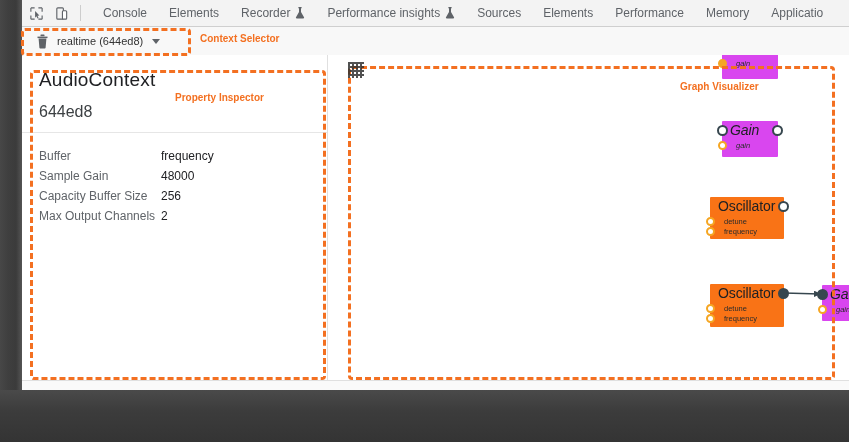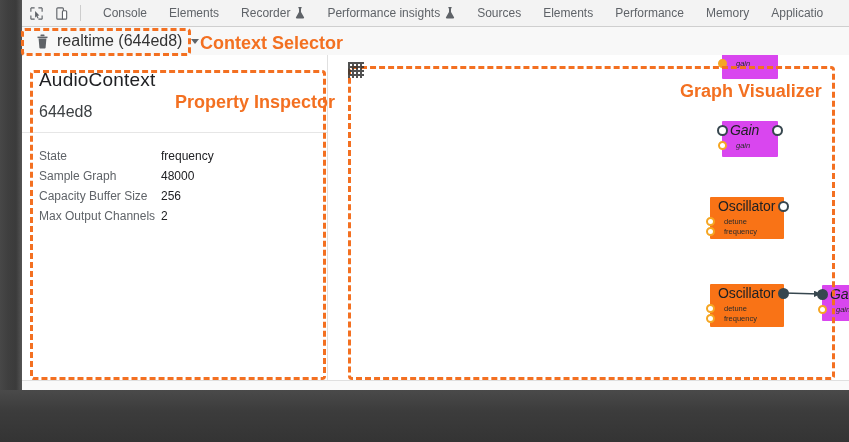--- a/index.html
+++ b/index.html
@@ -41,21 +41,21 @@
   
   #ctxbar{
     height:28px;background:#f8f8f8;border-bottom:1px solid #e0e0e0;
     display:flex;align-items:center;position:relative;
   }
   #ctxsel{
     display:flex;align-items:center;gap:8px;margin-left:8px;
     padding:2px 6px;cursor:pointer;
   }
   .trash{width:13px;height:15px;position:relative;display:inline-block;}
-  #ctxname{font-size:16px;color:#333;}
+  #ctxname{font-size:11px;color:#333;}
   .caret{
     width:0;height:0;border-left:4px solid transparent;border-right:4px solid transparent;
     border-top:5px solid #5f6368;margin-left:1px;
   }
   
   #main{position:absolute;left:0;top:55px;right:0;bottom:37px;display:flex;background:#fff;}
   #leftpane{width:305px;background:#fff;position:relative;}
   .vsplit{width:1px;background:#e0e0e0;}
   #rightpane{flex:1;background:#fff;position:relative;overflow:hidden;}
 
@@ -98,21 +98,21 @@
   }
   #perftext{
     font-size:11.5px;color:#202124;margin-left:10px;white-space:nowrap;
   }
   
   #overlay{position:absolute;inset:0;pointer-events:none;}
   .ann-box{
     position:absolute;border:3px dashed #f37021;border-radius:4px;box-sizing:border-box;
   }
   .ann-label{
-    position:absolute;color:#f37021;font-size:18px;font-weight:bold;white-space:nowrap;
+    position:absolute;color:#f37021;font-size:10px;font-weight:bold;white-space:nowrap;
   }
   .dot-handle{
     position:absolute;width:16px;height:16px;
     background:
       linear-gradient(90deg,#333 2px,transparent 2px) 0 0/4px 4px,
       linear-gradient(180deg,#333 2px,transparent 2px) 0 0/4px 4px;
     opacity:.85;
   }
 </style>
 </head>
@@ -196,25 +196,25 @@
 
     <div id="main">
 
       <div id="leftpane">
         <div id="ctxtitle">AudioContext</div>
         <div id="ctxid">644ed8</div>
         <div id="pi-divider"></div>
         <table class="props">
           <tbody>
               <tr>
-            <td class="k">State</td>
+            <td class="k">Buffer</td>
             <td class="v">frequency</td>
           </tr>
           <tr>
-            <td class="k">Sample Graph</td>
+            <td class="k">Sample Gain</td>
             <td class="v">48000</td>
           </tr>
           <tr>
             <td class="k">Capacity Buffer Size</td>
             <td class="v">256</td>
           </tr>
           <tr>
             <td class="k">Max Output Channels</td>
             <td class="v">2</td>
           </tr>

